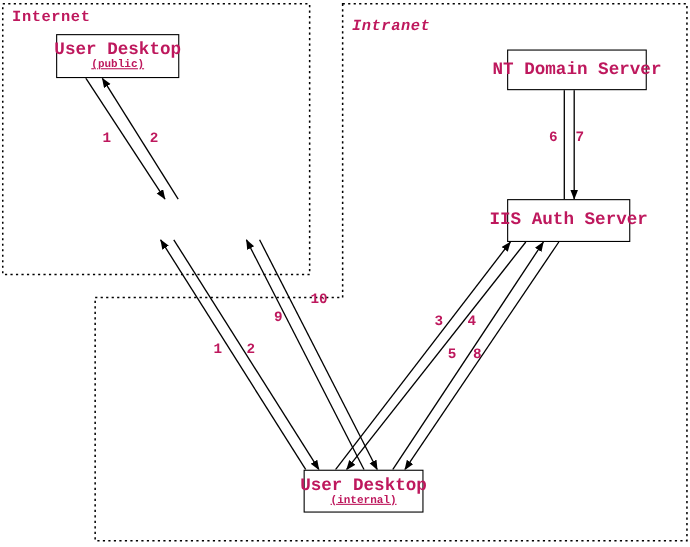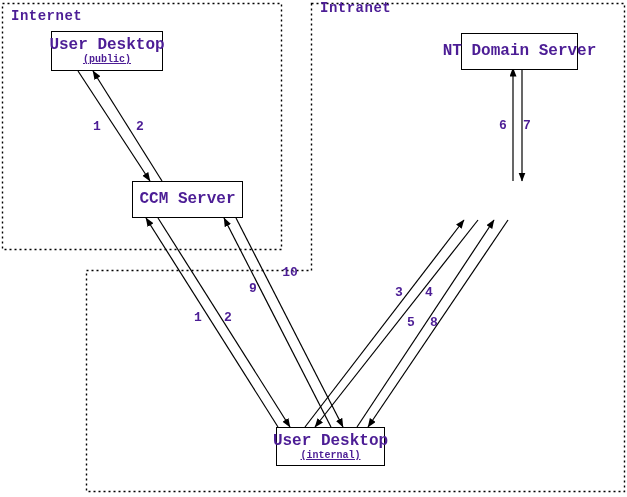--- a/index.html
+++ b/index.html
@@ -3,21 +3,21 @@
 <meta charset="utf-8">
 <style>
   html, body { margin: 0; padding: 0; background: #ffffff; }
   .stage {
     position: relative;
     width: 627px;
     height: 497px;
     background: #ffffff;
     font-family: "Liberation Mono", "DejaVu Sans Mono", monospace;
     font-weight: bold;
-    color: #4c1d95;
+    color: #be185d;
     overflow: hidden;
   }
   .stage svg { position: absolute; left: 0; top: 0; }
   .node {
     position: absolute;
     background: #ffffff;
     border: 1.5px solid #000000;
     box-sizing: border-box;
     display: flex;
     flex-direction: column;
@@ -69,35 +69,35 @@
     <line x1="478" y1="220" x2="315" y2="427" stroke="#000000" stroke-width="1.2" marker-end="url(#ah)"></line>
 
     <line x1="357" y1="427" x2="494" y2="220" stroke="#000000" stroke-width="1.2" marker-end="url(#ah)"></line>
     <line x1="508" y1="220" x2="368" y2="427" stroke="#000000" stroke-width="1.2" marker-end="url(#ah)"></line>
 
     <line x1="513" y1="181" x2="513" y2="68" stroke="#000000" stroke-width="1.2" marker-end="url(#ah)"></line>
     <line x1="522" y1="68" x2="522" y2="181" stroke="#000000" stroke-width="1.2" marker-end="url(#ah)"></line>
   </svg>
 
   <span class="zone-label" style="left:11px; top:8px;">Internet</span>
-  <span class="zone-label" style="left:320px; top:0;">Intranet</span>
+  <span class="zone-label" style="left:320px; top:16px;font-style:italic;">Intranet</span>
 
   <div class="node" style="left:51px; top:31px; width:112px; height:40px;">
     <span class="title">User Desktop</span>
     <span class="subtitle">(public)</span>
   </div>
 
-  <div class="node" style="left:132px; top:181px; width:111px; height:37px;">
-    <span class="title">CCM Server</span>
-  </div>
 
-  <div class="node" style="left:461px; top:33px; width:117px; height:37px;">
+  <div class="node" style="left:461px; top:45px; width:127px; height:37px;">
     <span class="title">NT Domain Server</span>
   </div>
 
+  <div class="node" style="left:461px; top:181px; width:112px; height:39px;">
+    <span class="title">IIS Auth Server</span>
+  </div>
 
   <div class="node" style="left:276px; top:427px; width:109px; height:39px;">
     <span class="title">User Desktop</span>
     <span class="subtitle">(internal)</span>
   </div>
 
   <span class="edge-label" style="left:97px;  top:126px;">1</span>
   <span class="edge-label" style="left:140px; top:126px;">2</span>
   <span class="edge-label" style="left:198px; top:317px;">1</span>
   <span class="edge-label" style="left:228px; top:317px;">2</span>

